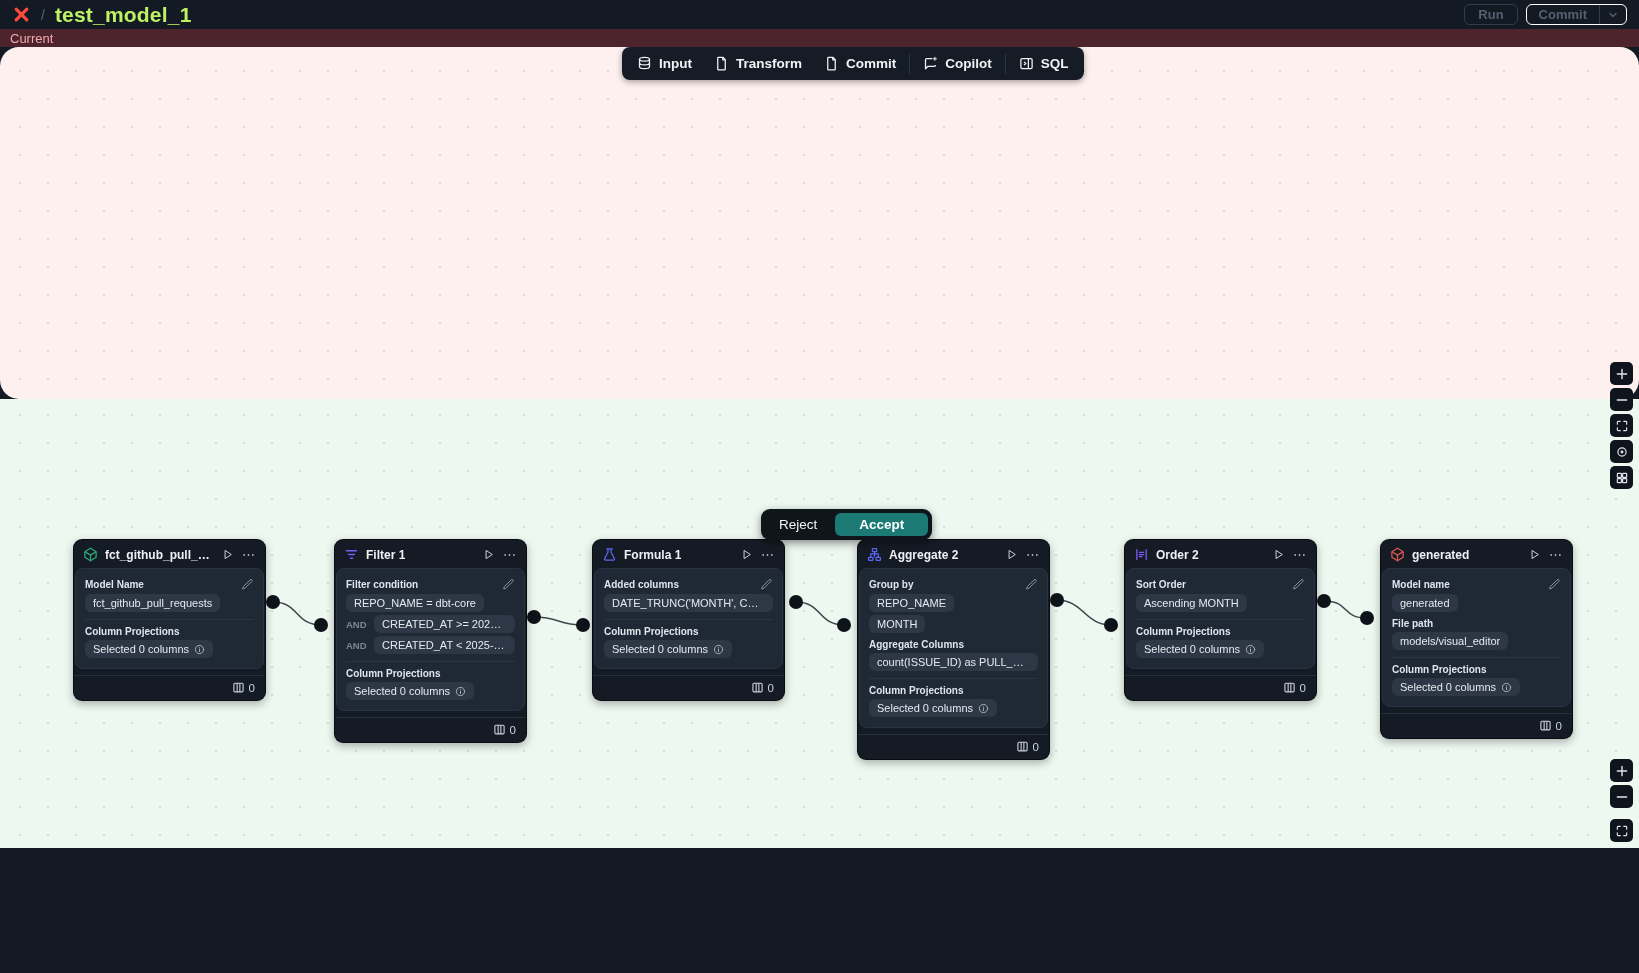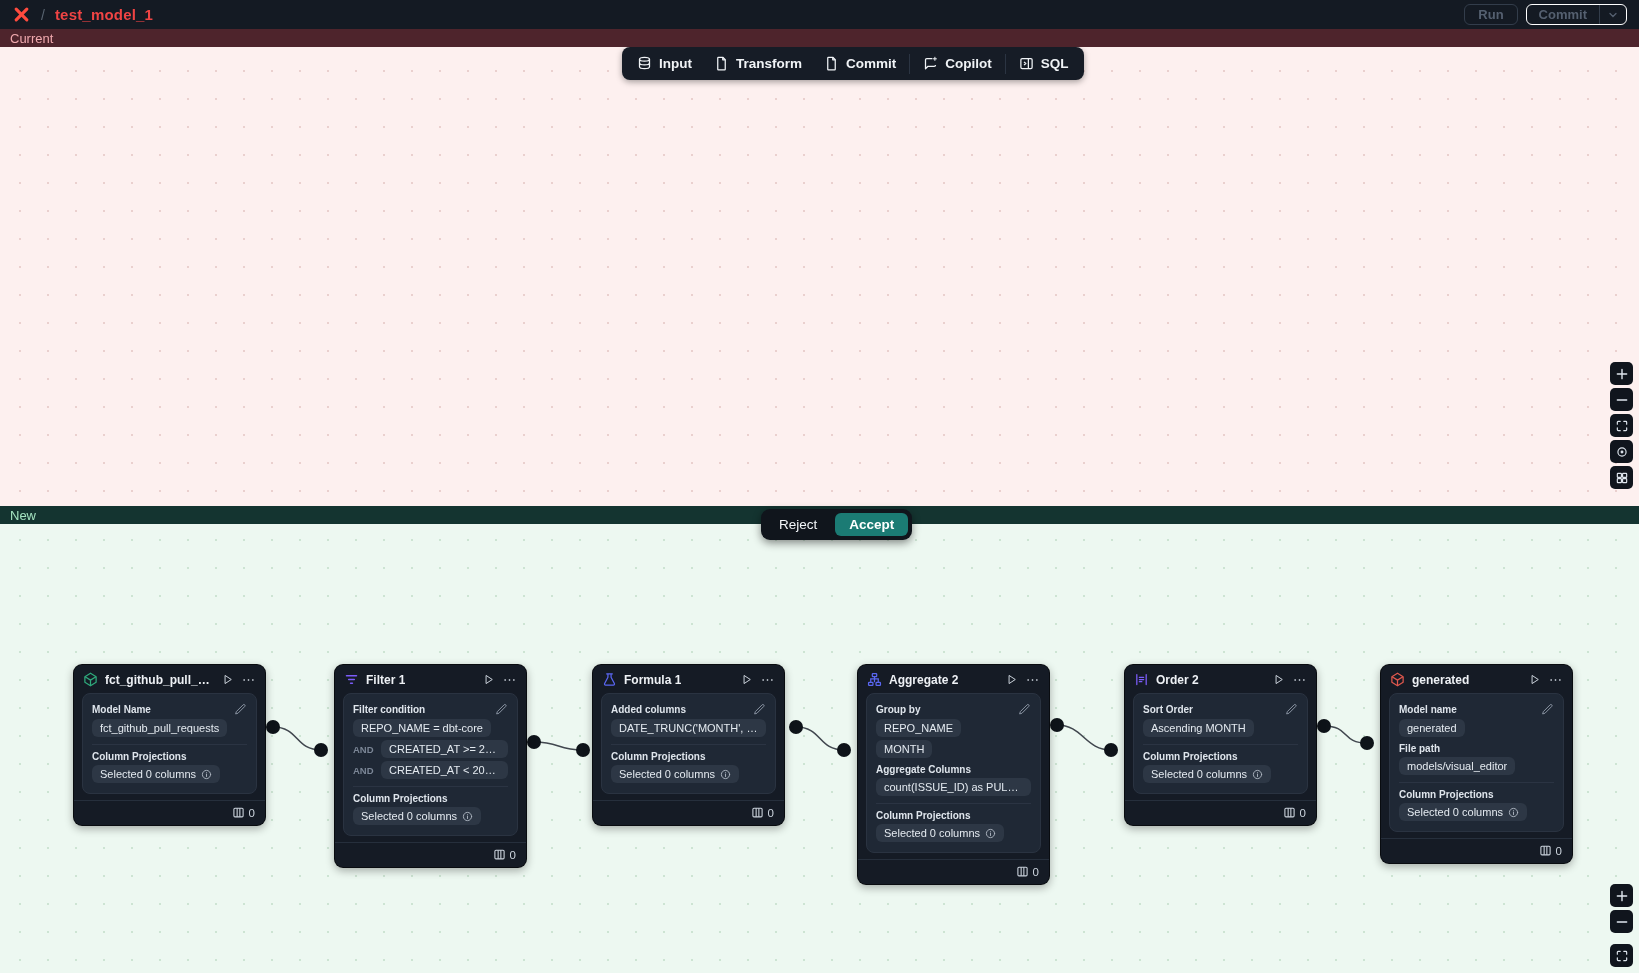--- a/index.html
+++ b/index.html
@@ -6,40 +6,40 @@
   html,body { width:1639px; height:973px; overflow:hidden; background:#141a23;
     font-family:"Liberation Sans", sans-serif; }
   .page { position:relative; width:1639px; height:973px; }
 
   
   .topbar { height:29px; background:#141a23; display:flex; align-items:center;
     padding:0 12px; gap:10px; position:relative; z-index:40; }
   .logo { width:19px; height:19px; display:flex; }
   .logo svg { width:100%; height:100%; }
   .crumb-sep { color:#5a6572; font-size:14px; }
-  .doc-title { color:#ef4444; font-size:15px; font-weight:bold; letter-spacing:.2px; }
+  .doc-title { color:#bef264; font-size:21px; font-weight:bold; letter-spacing:.2px; }
   .topbar-right { margin-left:auto; display:flex; gap:8px; align-items:center; }
   .btn-ghost { border:1px solid #333d4b; border-radius:6px; color:#556070;
     font-size:13px; font-weight:600; padding:2px 13px; background:transparent; cursor:default; }
   .split-btn { display:flex; border:1px solid #ffffff; border-radius:6px; color:#556070; overflow:hidden; }
   .split-btn .lbl { padding:2px 12px; font-size:13px; font-weight:600; }
   .split-btn .chev { padding:2px 7px; border-left:1px solid #333d4b; display:flex; align-items:center; }
   .split-btn .chev svg { width:12px; height:12px; }
 
   
   .section-bar { height:18px; display:flex; align-items:center; padding-left:10px;
     font-size:13px; font-weight:500; position:relative; z-index:30; }
   .current-bar { background:#4e242c; color:#f0a9ae; }
   .new-bar { background:#143430; color:#a4e3c0; }
 
   
   .canvas { position:relative; }
-  .current-canvas { height:459px; background-color:#fdf0ef;
+  .current-canvas { height:352px; background-color:#fdf0ef;
     background-image:radial-gradient(#ead0ce 1.1px, transparent 1.3px);
-    background-size:28px 28px; background-position:6px 10px; }
+    background-size:28px 28px; background-position:6px 10px;border-radius:19px; }
   .new-canvas { height:449px; background-color:#edf8f1;
     background-image:radial-gradient(#cde4d3 1.1px, transparent 1.3px);
     background-size:28px 28px; background-position:6px 2px; }
 
   
   .toolbar { position:absolute; left:622px; top:0; height:33px; background:#161c26;
     border-radius:8px; display:flex; align-items:center; padding:0 4px;
     box-shadow:0 2px 6px rgba(0,0,0,.35); z-index:10; }
   .tb-item { display:flex; align-items:center; gap:7px; color:#f0f3f6;
     font-size:13.5px; font-weight:600; padding:0 11px; height:100%; cursor:default; }
@@ -52,37 +52,37 @@
     display:flex; align-items:center; justify-content:center; cursor:default; }
   .ctrl-btn svg { width:14px; height:14px; }
   .ctrl-gap { margin-top:8px; }
 
   
   .review-bar { position:absolute; left:761px; top:509px; background:#10151c; border-radius:9px;
     padding:4px; display:flex; gap:4px; z-index:50; box-shadow:0 3px 8px rgba(0,0,0,.45); }
   .btn-reject { background:transparent; border:none; color:#f2f5f8; font-size:13.5px;
     font-weight:400; padding:4px 14px; border-radius:6px; font-family:inherit; }
   .btn-accept { background:#1b7b74; border:none; color:#ffffff; font-size:13.5px;
-    font-weight:700; padding:4px 14px; border-radius:6px; font-family:inherit; }
+    font-weight:700; padding:4px 24px; border-radius:6px; font-family:inherit; }
 
   
   #edge-layer { position:absolute; inset:0; z-index:1; }
   #nodes-layer { position:absolute; inset:0; z-index:2; }
   .node { position:absolute; width:193px; background:#151b25; border-radius:9px;
     border:1px solid rgba(0,0,0,.55); box-shadow:0 3px 8px rgba(0,0,0,.30); }
   .node-header { display:flex; align-items:center; gap:7px; padding:7px 9px 6px; }
   .node-icon { width:15px; height:15px; display:flex; flex:none; }
   .node-icon svg { width:100%; height:100%; }
   .node-title { color:#eef1f5; font-size:12px; font-weight:bold; white-space:nowrap;
     overflow:hidden; text-overflow:ellipsis; }
   .node-actions { margin-left:auto; display:flex; align-items:center; gap:8px; color:#cfd6de; }
   .node-actions .icon-btn { display:flex; align-items:center; cursor:default; }
   .node-actions svg { width:13px; height:13px; }
   .more-glyph { font-size:13px; letter-spacing:1px; line-height:10px; color:#cfd6de; }
-  .node-panel { margin:0 8px; background:#1f2835; border:1px solid #2a3341; border-radius:8px;
+  .node-panel { margin:0 1px; background:#1f2835; border:1px solid #2a3341; border-radius:8px;
     padding:7px 9px 8px; }
   .grp-label-row { display:flex; align-items:center; justify-content:space-between; margin:2px 0 3px; }
   .grp-label { color:#dfe5ec; font-size:10px; font-weight:bold; }
   .pencil { color:#8b95a3; display:flex; }
   .pencil svg { width:13px; height:13px; }
   .pill-row { display:flex; align-items:center; gap:6px; margin:3px 0 2px; min-width:0; }
   .and-prefix { color:#7b8696; font-size:9.5px; font-weight:bold; flex:none; width:22px; }
   .pill { display:inline-flex; align-items:center; gap:5px; background:#2d3745; border-radius:6px;
     padding:3px 8px; color:#e4eaf0; font-size:11px; max-width:100%; min-width:0; }
   .pill .pill-text { white-space:nowrap; overflow:hidden; text-overflow:ellipsis; }
@@ -208,23 +208,20 @@
           <svg viewBox="0 0 24 24" fill="none" stroke="currentColor" stroke-width="2">
             <rect x="4" y="4" width="7" height="7" rx="1"></rect>
             <rect x="13" y="4" width="7" height="7" rx="1"></rect>
             <rect x="4" y="13" width="7" height="7" rx="1"></rect>
             <rect x="13" y="13" width="7" height="7" rx="1"></rect>
           </svg>
         </span>
     </div>
   </div>
 
-  <div class="section-bar new-bar">
-    <span>New</span>
-  </div>
 
   <div class="canvas new-canvas">
     <svg id="edge-layer" width="1639" height="449" viewBox="0 0 1639 449">
         <path d="M 273 203 C 299 203, 295 226, 321 226" fill="none" stroke="#41474f" stroke-width="1.6"></path>
         <circle cx="273" cy="203" r="7" fill="#0e1319"></circle>
         <circle cx="321" cy="226" r="7" fill="#0e1319"></circle>
         <path d="M 534 218 C 560 218, 557 226, 583 226" fill="none" stroke="#41474f" stroke-width="1.6"></path>
         <circle cx="534" cy="218" r="7" fill="#0e1319"></circle>
         <circle cx="583" cy="226" r="7" fill="#0e1319"></circle>
         <path d="M 796 203 C 822 203, 818 226, 844 226" fill="none" stroke="#41474f" stroke-width="1.6"></path>

